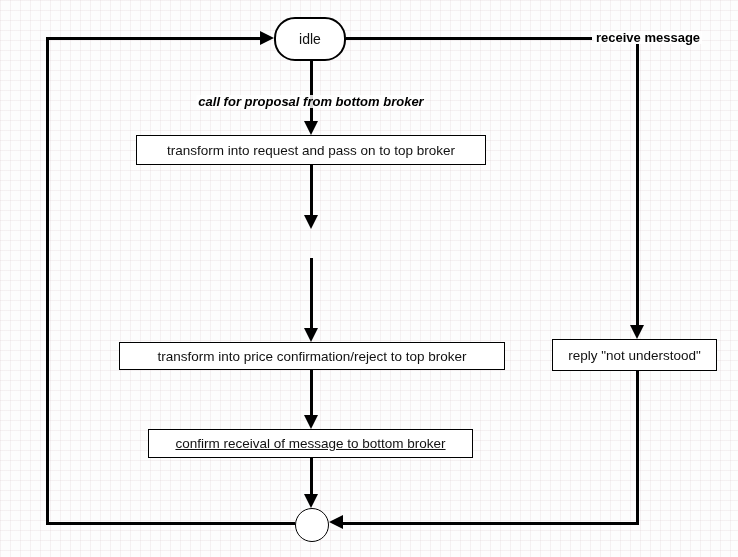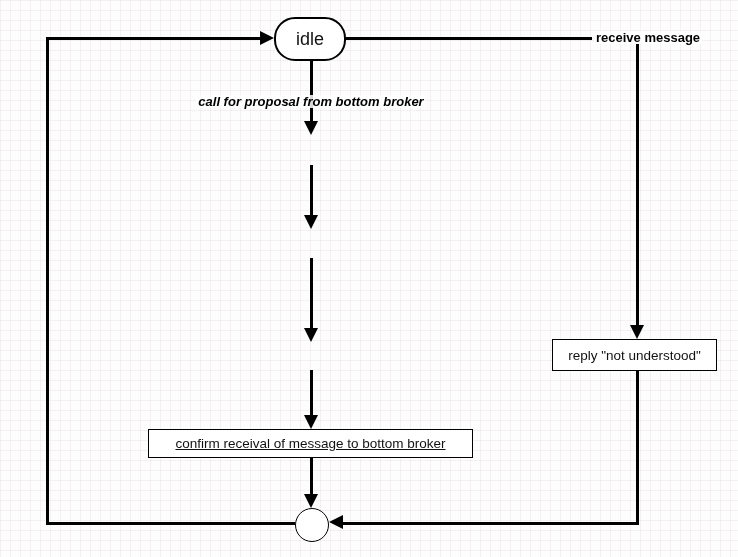--- a/index.html
+++ b/index.html
@@ -31,21 +31,21 @@
     align-items: center;
     justify-content: center;
     font-size: 13.5px;
     color: #111;
     white-space: nowrap;
     z-index: 3;
   }
   .node.rounded {
     border-width: 2px;
     border-radius: 21px;
-    font-size: 18px;
+    font-size: 14px;
   }
   .final-circle {
     position: absolute;
     box-sizing: border-box;
     background: #fff;
     border: 1.5px solid #000;
     border-radius: 50%;
     z-index: 3;
   }
   .edge-label {
@@ -113,22 +113,24 @@
   <div class="arrow down" style="left:304px; top:328px;"></div>
 
   <div class="vline" style="left:310px; top:370px; width:3px; height:46px;"></div>
   <div class="arrow down" style="left:304px; top:415px;"></div>
 
   <div class="vline" style="left:310px; top:458px; width:3px; height:37px;"></div>
   <div class="arrow down" style="left:304px; top:494px;"></div>
 
   <div class="node rounded" style="left:274px; top:17px; width:72px; height:44px;">idle</div>
 
+  <div class="node" style="left:136px; top:135px; width:350px; height:30px;">transform into request and pass on to top broker</div>
 
 
+  <div class="node" style="left:119px; top:342px; width:386px; height:28px;">transform into price confirmation/reject to top broker</div>
 
   <div class="node" style="left:148px; top:429px; width:325px; height:29px;text-decoration:underline;">confirm receival of message to bottom broker</div>
 
   <div class="node" style="left:552px; top:339px; width:165px; height:32px;">reply "not understood"</div>
 
   <div class="final-circle" style="left:295px; top:508px; width:34px; height:34px;"></div>
 
 </div>
 
 </body></html>

